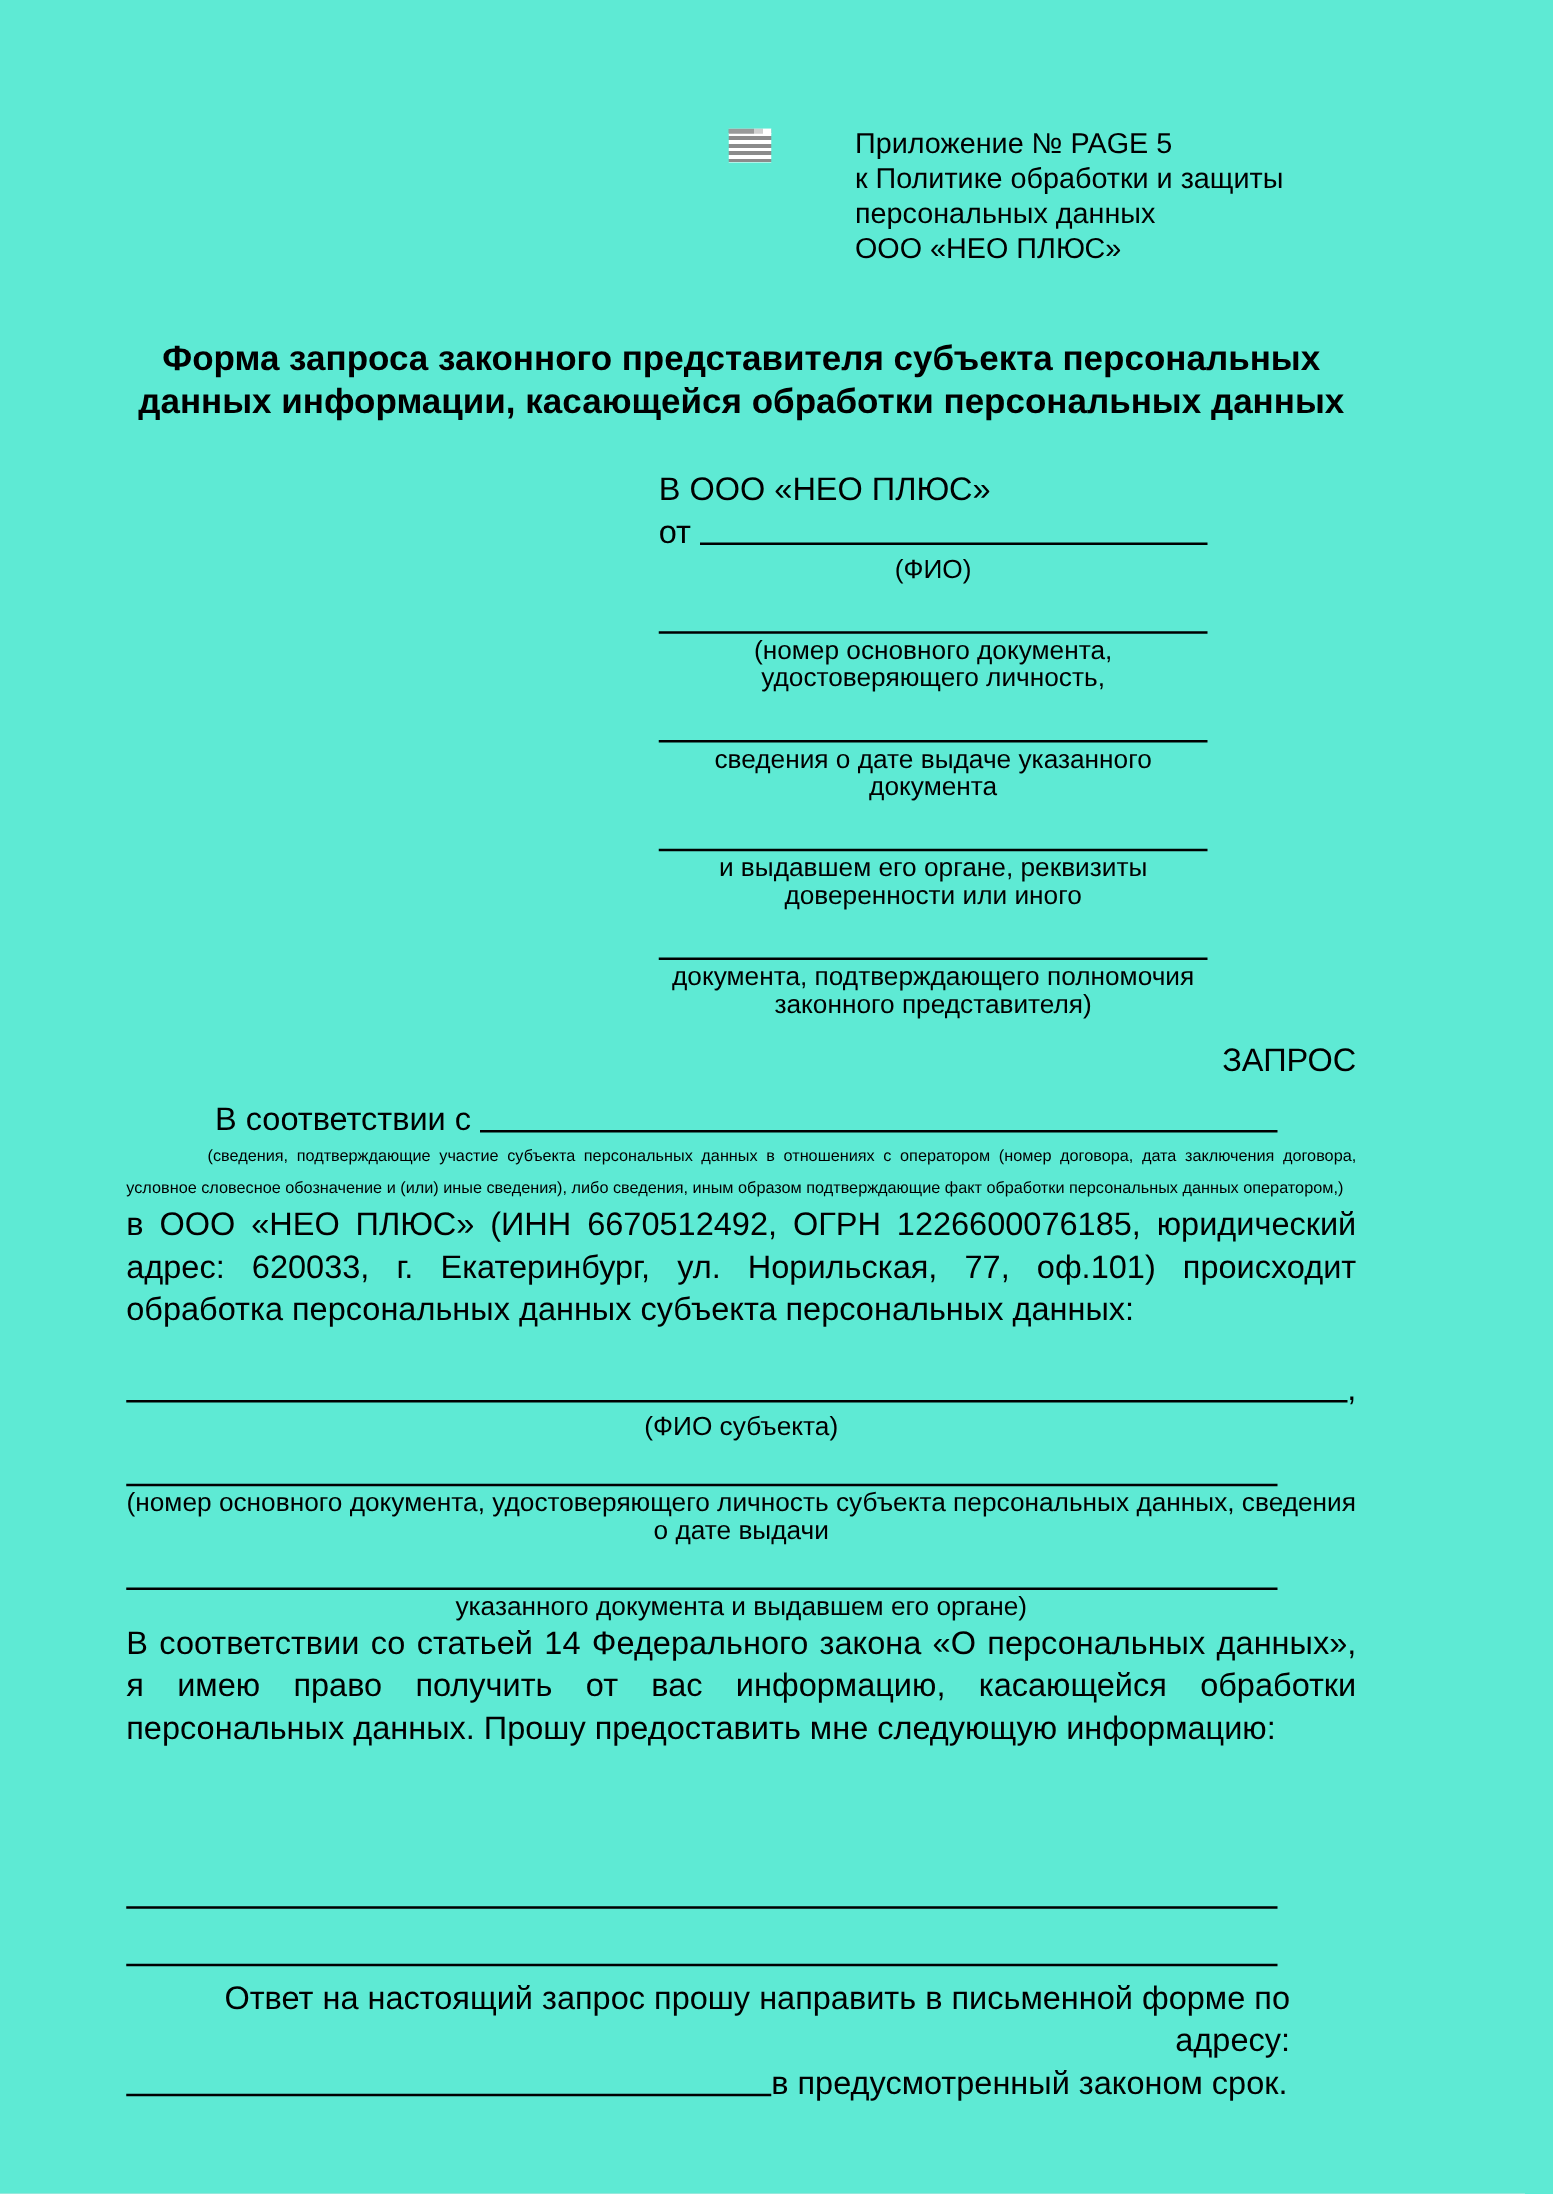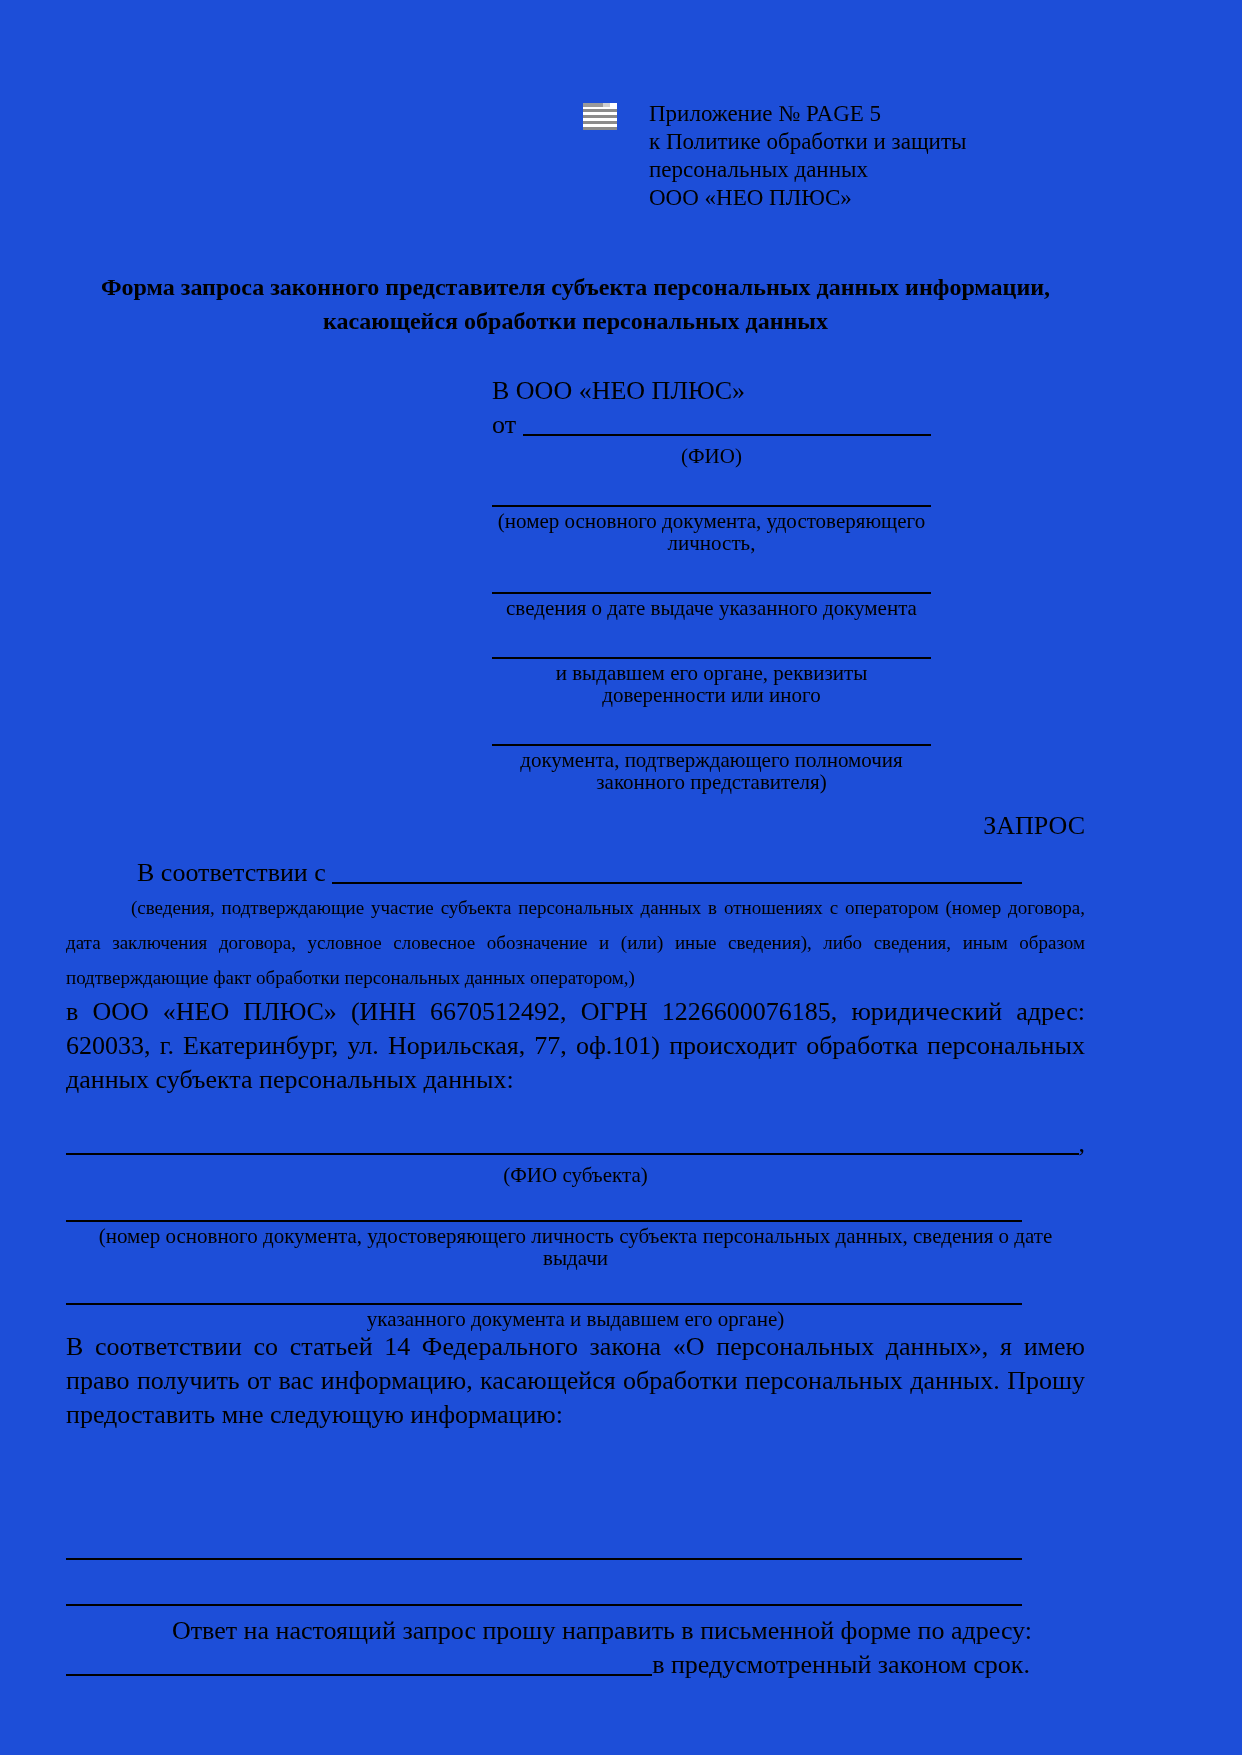--- a/index.html
+++ b/index.html
@@ -1,24 +1,24 @@
 <!DOCTYPE html>
 <html lang="ru"><head>
 <meta charset="utf-8">
 <style>
   html,body { margin:0; padding:0; background:#e8e8e8; }
   .page {
     position: relative;
     width: 1242px;
     height: 1755px;
     margin: 0 auto;
-    background: #1d4ed8;
+    background: #5eead4;
     box-sizing: border-box;
-    padding: 100px 157px 0 66px;
-    font-family: Liberation Serif, serif;
+    padding: 100px 157px 0 101px;
+    font-family: Liberation Sans, sans-serif;
     font-size: 26px;
     line-height: 34px;
     color: #000;
     overflow: hidden;
   }
   
   .stripes {
     position: absolute;
     left: 583px;
     top: 103px;
@@ -29,21 +29,21 @@
       repeating-linear-gradient(180deg, #8b8b8b 0 3px, #ffffff 3px 6px);
   }
   .header-block {
     margin-left: 583px;
     font-size: 23px;
     line-height: 28px;
     white-space: nowrap;
   }
   .title {
     margin: 58px 0 0 0;
-    font-size: 24px;
+    font-size: 28px;
     line-height: 34px;
     font-weight: bold;
     text-align: center;
   }
   .addressee {
     margin-left: 426px;
     width: 439px;
     margin-top: 36px;
   }
   .row { display: flex; }
@@ -66,22 +66,22 @@
   .addressee .blank { margin-top: 4px; }
   .addressee .cap { margin-top: 3px; }
   .request-heading {
     text-align: right;
     margin-top: 16px;
   }
   .intro-row { margin-top: 13px; }
   .intro-row .prefix { padding-left: 71px; }
   .intro-row .fill { margin-right: 63px; }
   .note {
-    font-size: 19px;
-    line-height: 35px;
+    font-size: 13px;
+    line-height: 25px;
     text-align: justify;
     text-indent: 65px;
   }
   .para {
     margin: 0;
     text-align: justify;
   }
   .subject-row { margin-top: 30px; }
   .short-right { margin-right: 63px; }
   .sec-cap { margin-top: 3px; }

